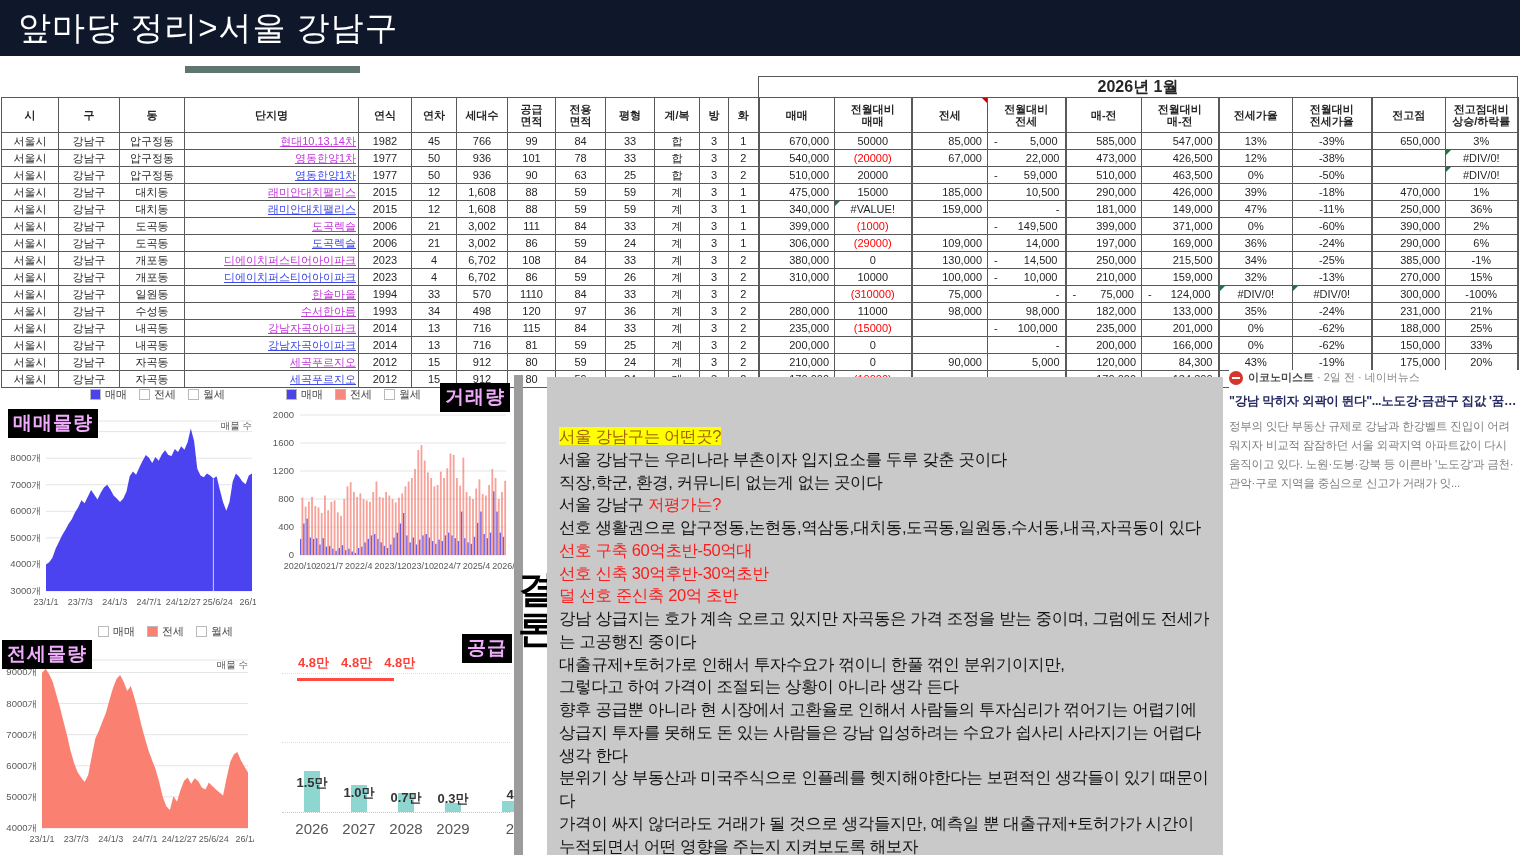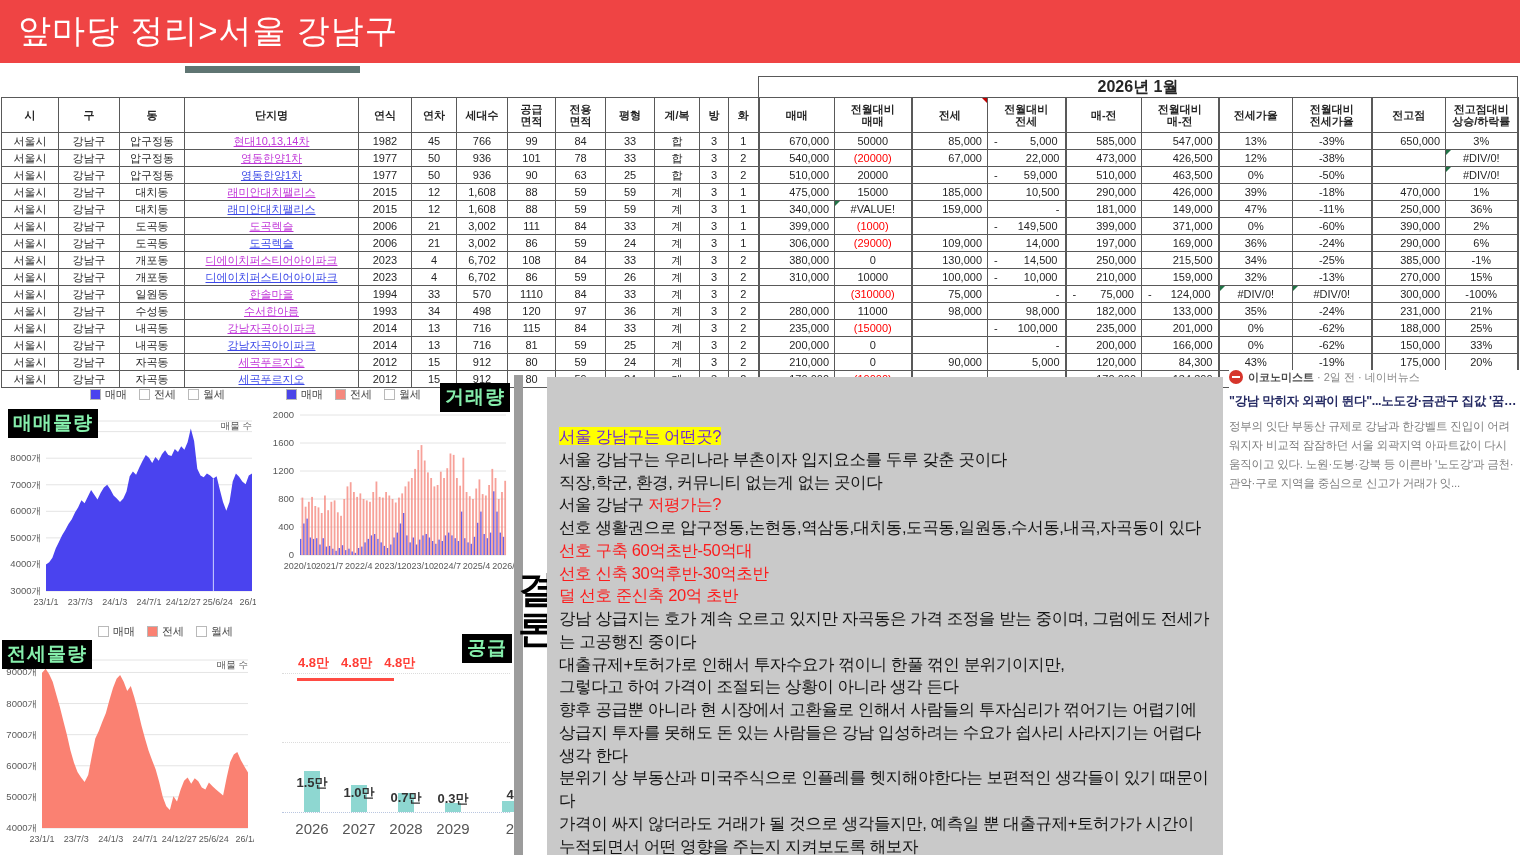--- a/index.html
+++ b/index.html
@@ -1,18 +1,18 @@
 <!DOCTYPE html>
 <html><head>
 <meta charset="utf-8">
 <style>
   html,body{margin:0;padding:0;}
   body{width:1520px;height:855px;position:relative;overflow:hidden;background:#fff;
        font-family:"Liberation Sans","DejaVu Sans",sans-serif;}
-  .banner{position:absolute;left:0;top:0;width:1520px;height:63px;background:#ef4444;color:#fff;
+  .banner{position:absolute;left:0;top:0;width:1520px;height:56px;background:#0f172a;color:#fff;
           font-size:33px;display:flex;align-items:center;padding-left:18px;box-sizing:border-box;letter-spacing:1px;}
   .tealbar{position:absolute;left:185px;top:66px;width:175px;height:7px;background:#5f7572;}
 
   
   #grid{position:absolute;left:1px;top:76px;border-collapse:collapse;table-layout:fixed;
         font-size:11px;color:#262626;background:#fff;}
   #grid th,#grid td{border:1px solid #595959;overflow:hidden;white-space:nowrap;padding:0 2px;height:16px;line-height:1.1;}
   #grid th{font-weight:bold;white-space:pre-line;text-align:center;line-height:1.15;padding:1px 0;}
   #grid tr.prow th{height:17px;font-size:16px;}
   #grid th.blankL{border:none;background:#fff;}
@@ -20,28 +20,28 @@
   #grid td.num{text-align:right;padding-right:5px;}
   #grid td.ctr{text-align:center;}
   #grid td.red{color:#ff0000;}
   #grid td.err{position:relative;}
   #grid td.err::before{content:'';position:absolute;left:0;top:0;border-top:5px solid #217346;border-right:5px solid transparent;}
   #grid .bl2{border-left-width:2px;}
   #grid .br2{border-right-width:2px;}
   #grid th.cmark{position:relative;}
   #grid th.cmark::after{content:'';position:absolute;right:0;top:0;border-top:5px solid #c00000;border-left:5px solid transparent;}
   .acwrap{display:flex;justify-content:space-between;padding:0 5px 0 4px;}
-  td.lnk{text-align:center;}
+  td.lnk{text-align:right;}
   td.lnk span{text-decoration:underline;cursor:pointer;}
   .lm{color:#c036d8;}
   .lb{color:#3d49e8;}
 
   
   .chart{position:absolute;}
-  .chart-title{position:absolute;background:#000;color:#86efac;font-weight:bold;font-size:19px;
+  .chart-title{position:absolute;background:#000;color:#f0abfc;font-weight:bold;font-size:19px;
                padding:1px 5px 2px 5px;letter-spacing:1px;z-index:3;}
   .legend{position:absolute;display:flex;gap:12px;font-size:11px;color:#444;align-items:center;z-index:2;}
   .legend .lgi{display:flex;align-items:center;cursor:pointer;}
   .legend .sw{width:11px;height:11px;border:1px solid #b9b9b9;display:inline-block;margin-right:4px;box-sizing:border-box;}
   svg{position:absolute;}
 
   
   #c4{overflow:hidden;}
   .demand-row{position:absolute;left:20px;top:22px;display:flex;gap:12px;color:#ff3d35;font-weight:bold;font-size:13px;}
   .dot-line{position:absolute;left:4px;right:4px;border-top:1px dotted #dcdcdc;}
@@ -52,25 +52,25 @@
   .syear{position:absolute;top:188px;font-size:15px;color:#555;width:44px;text-align:center;}
 
   
   .vstrip{position:absolute;left:514px;top:375px;width:9px;height:480px;background:#9c9c9c;}
   .conclusion-label{position:absolute;left:518px;top:570px;width:42px;font-size:38px;font-weight:800;
                     color:#000;line-height:1.05;word-break:break-all;}
   .text-panel{position:absolute;left:547px;top:377px;width:676px;height:478px;background:#c9c9c9;
               box-sizing:border-box;padding:48px 12px 0 12px;font-size:16.5px;line-height:1.38;color:#141414;letter-spacing:-0.4px;}
   .text-panel p{margin:0;}
   .seg-red{color:#fb1d1d;}
-  .seg-hl{background:#ffff00;color:#6d28d9;}
+  .seg-hl{background:#ffff00;color:#a16207;}
 
   
   .news{position:absolute;left:1229px;top:370px;width:290px;background:#fff;}
-  .news-src{display:flex;align-items:flex-start;font-size:11px;color:#8a8a8a;margin-bottom:8px;}
+  .news-src{display:flex;align-items:center;font-size:11px;color:#8a8a8a;margin-bottom:8px;}
   .news-logo{width:14px;height:14px;border-radius:50%;background:#d6352b;margin-right:5px;position:relative;flex:0 0 auto;}
   .news-logo::after{content:'';position:absolute;left:3px;top:6px;width:8px;height:2px;background:#fff;}
   .news-src b{color:#4a4a4a;margin-right:3px;}
   .news-headline{font-size:12.5px;font-weight:bold;color:#252a63;white-space:nowrap;overflow:hidden;
                  text-overflow:ellipsis;margin-bottom:7px;letter-spacing:-0.3px;cursor:pointer;}
   .news-body{font-size:11.5px;color:#7d7d7d;line-height:1.65;letter-spacing:-0.2px;}
 </style>
 </head>
 <body>
 

